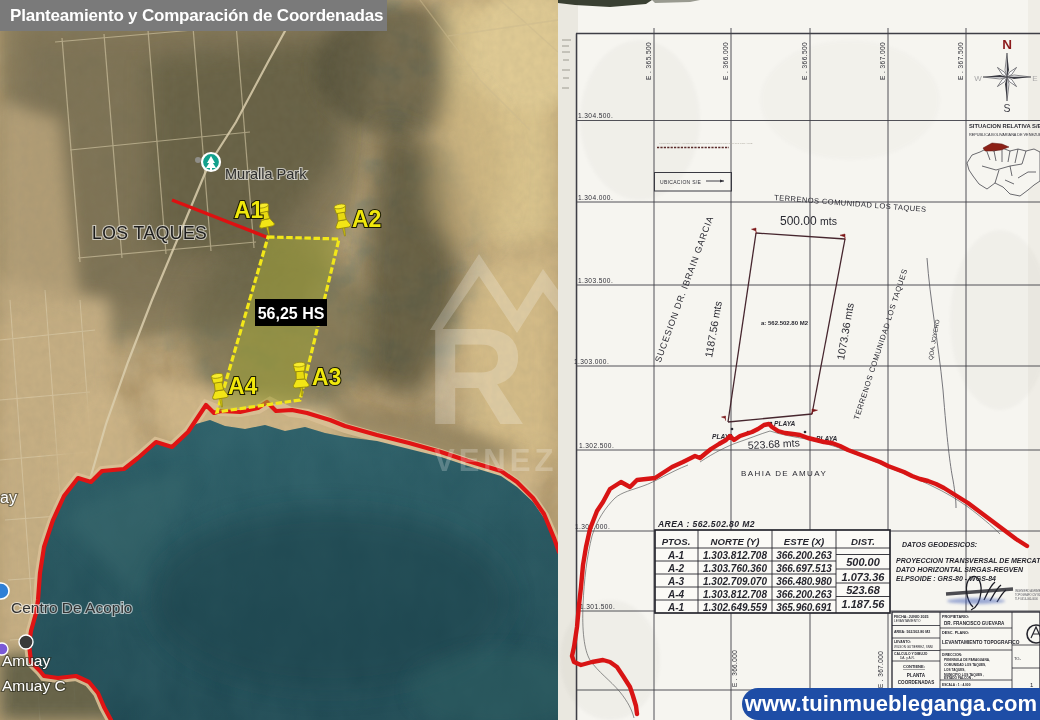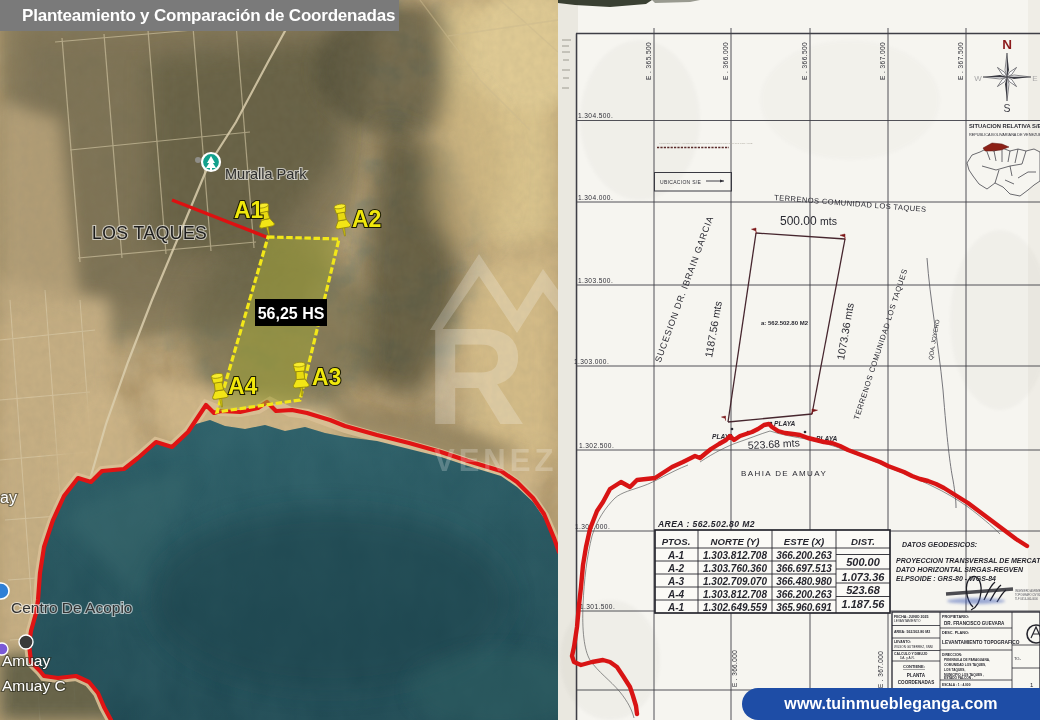--- a/index.html
+++ b/index.html
@@ -1,18 +1,18 @@
 <!DOCTYPE html>
 <html><head>
 <meta charset="utf-8">
 <style>
 html,body{margin:0;padding:0;background:#fff}
 #stage{position:relative;width:1040px;height:720px;overflow:hidden;font-family:"Liberation Sans",sans-serif}
-#titlebar{position:absolute;left:0;top:0;width:377px;height:31px;background:#7a7a7a;color:#fff;font-weight:bold;font-size:17px;line-height:31px;padding-left:22px;z-index:30;white-space:nowrap;letter-spacing:-.2px}
-#banner{position:absolute;left:742px;top:688px;width:298px;height:32px;background:#1e4da6;border-radius:17px 0 0 17px;z-index:30;color:#fff;font-weight:bold;font-size:16px;line-height:31px;text-align:center;letter-spacing:.1px}
+#titlebar{position:absolute;left:0;top:0;width:377px;height:31px;background:#7a7a7a;color:#fff;font-weight:bold;font-size:17px;line-height:31px;padding-left:10px;z-index:30;white-space:nowrap;letter-spacing:-.2px}
+#banner{position:absolute;left:742px;top:688px;width:298px;height:32px;background:#1e4da6;border-radius:17px 0 0 17px;z-index:30;color:#fff;font-weight:bold;font-size:22px;line-height:31px;text-align:center;letter-spacing:.1px}
 svg{position:absolute;top:0;display:block}
 #sat{left:0}
 #plan{left:558px}
 .halo{paint-order:stroke;stroke:rgba(255,255,255,.6);stroke-width:2.2px}
 .halod{paint-order:stroke;stroke:rgba(40,40,30,.55);stroke-width:2.2px}
 .pinlbl{font-weight:bold;font-size:23px;fill:#f0e80c;paint-order:stroke;stroke:#1a1a00;stroke-width:2.1px}
 </style>
 </head>
 <body>
 <div id="stage">

